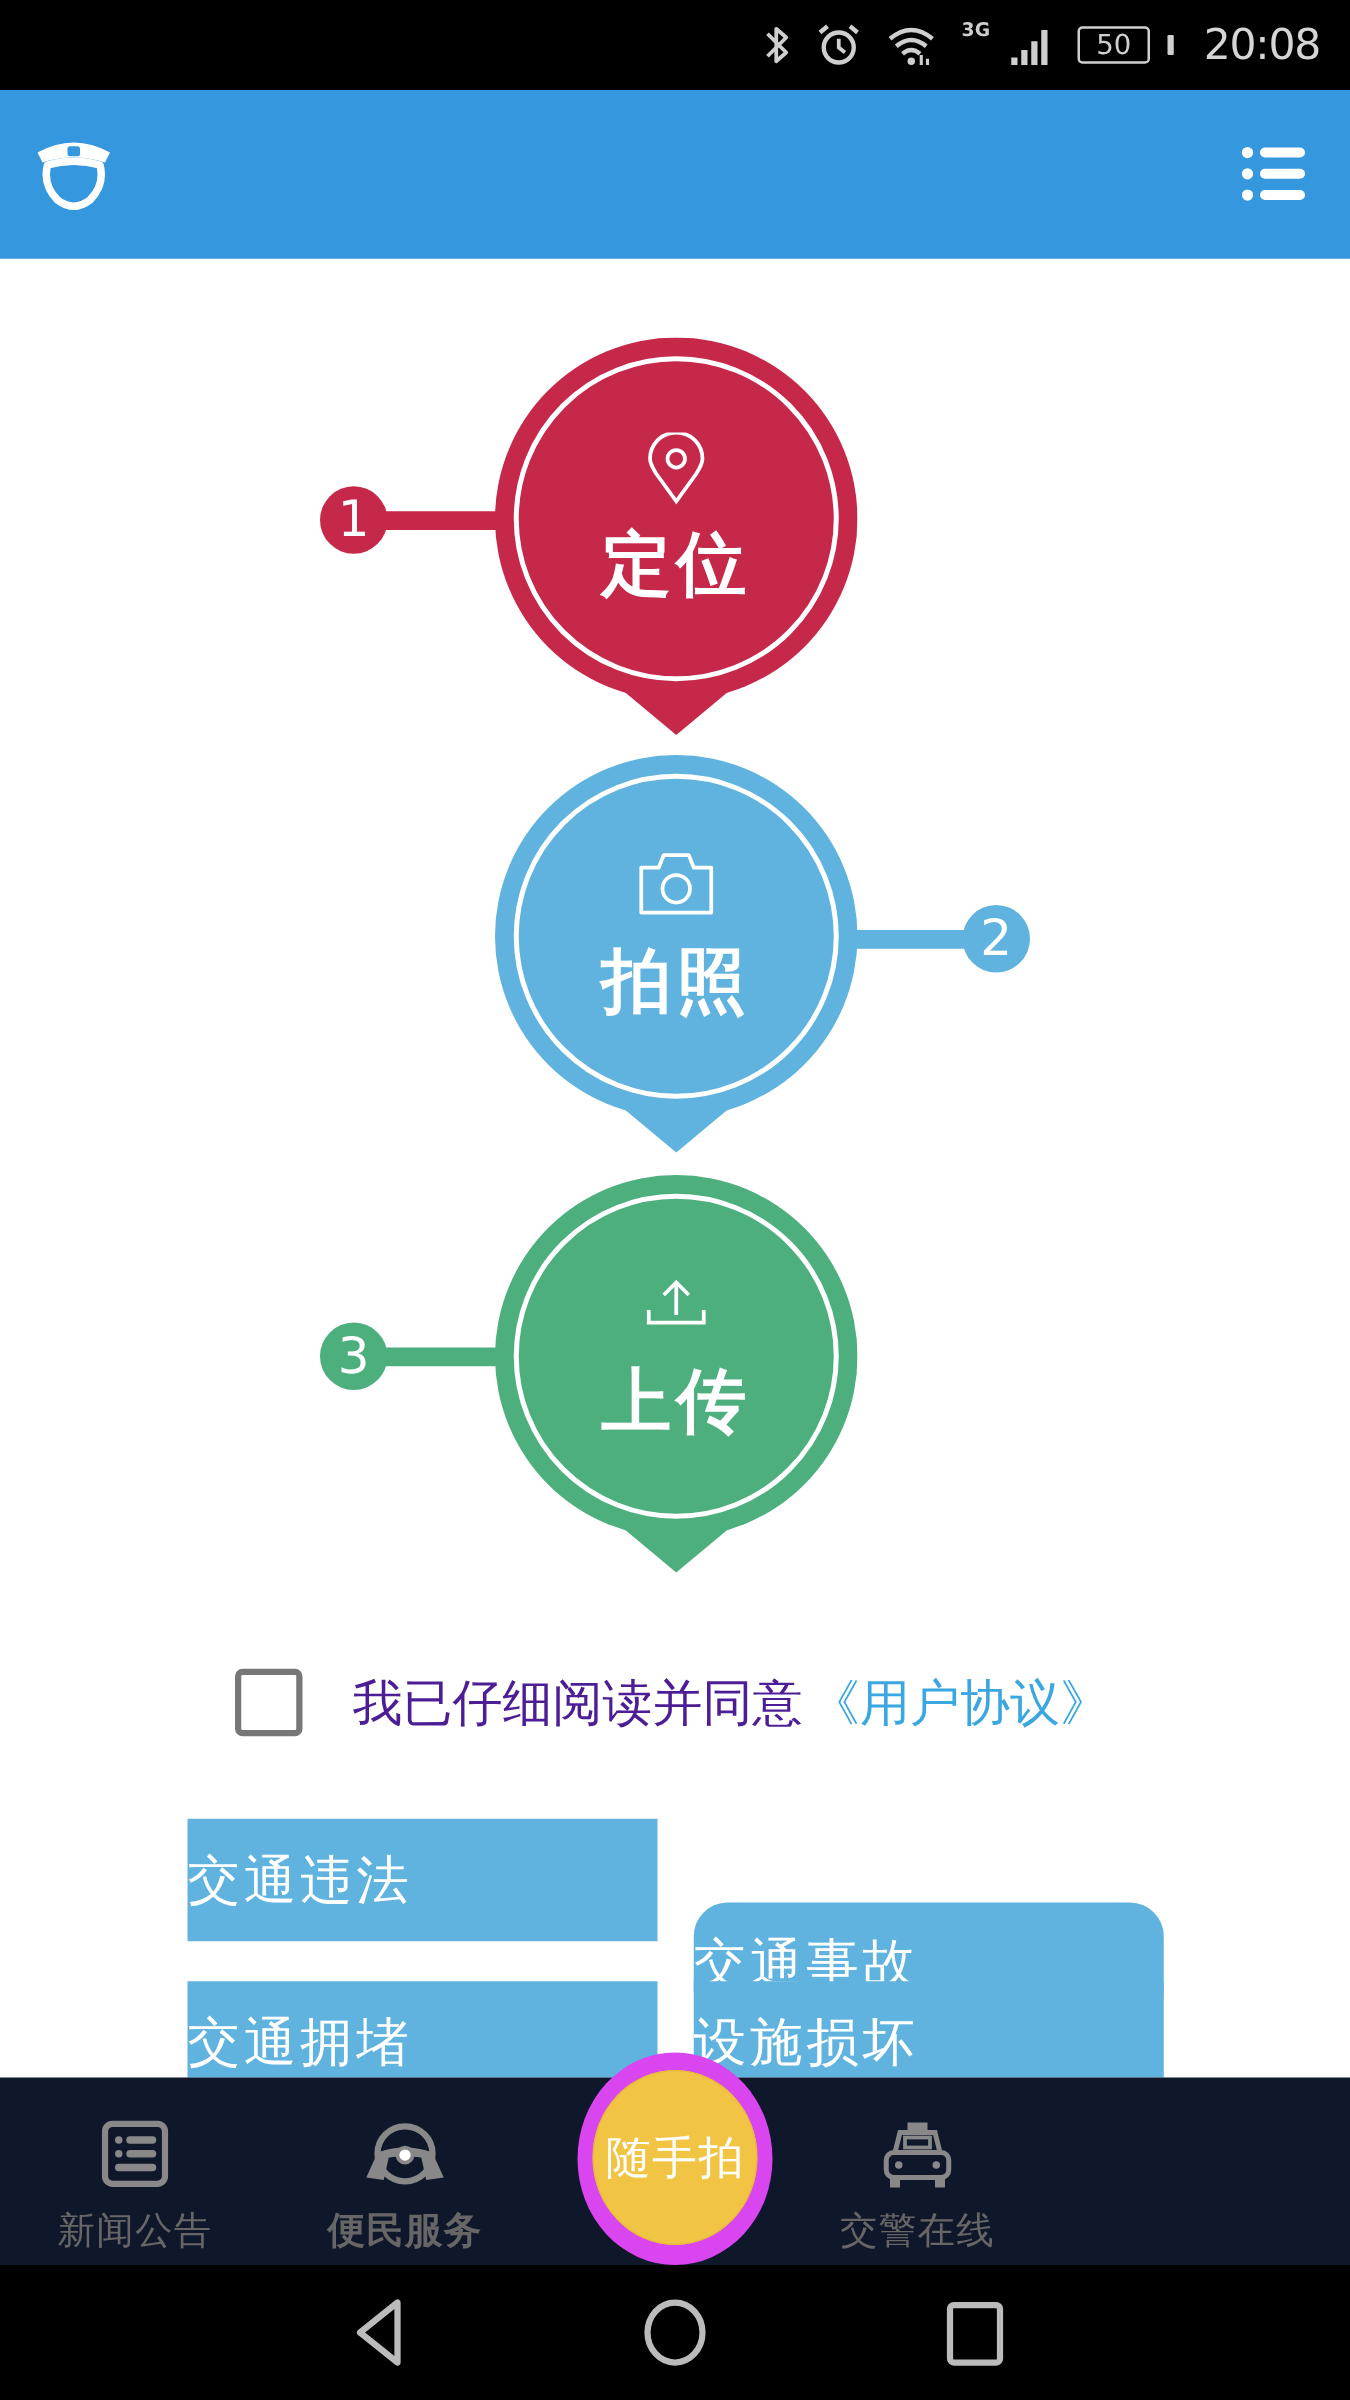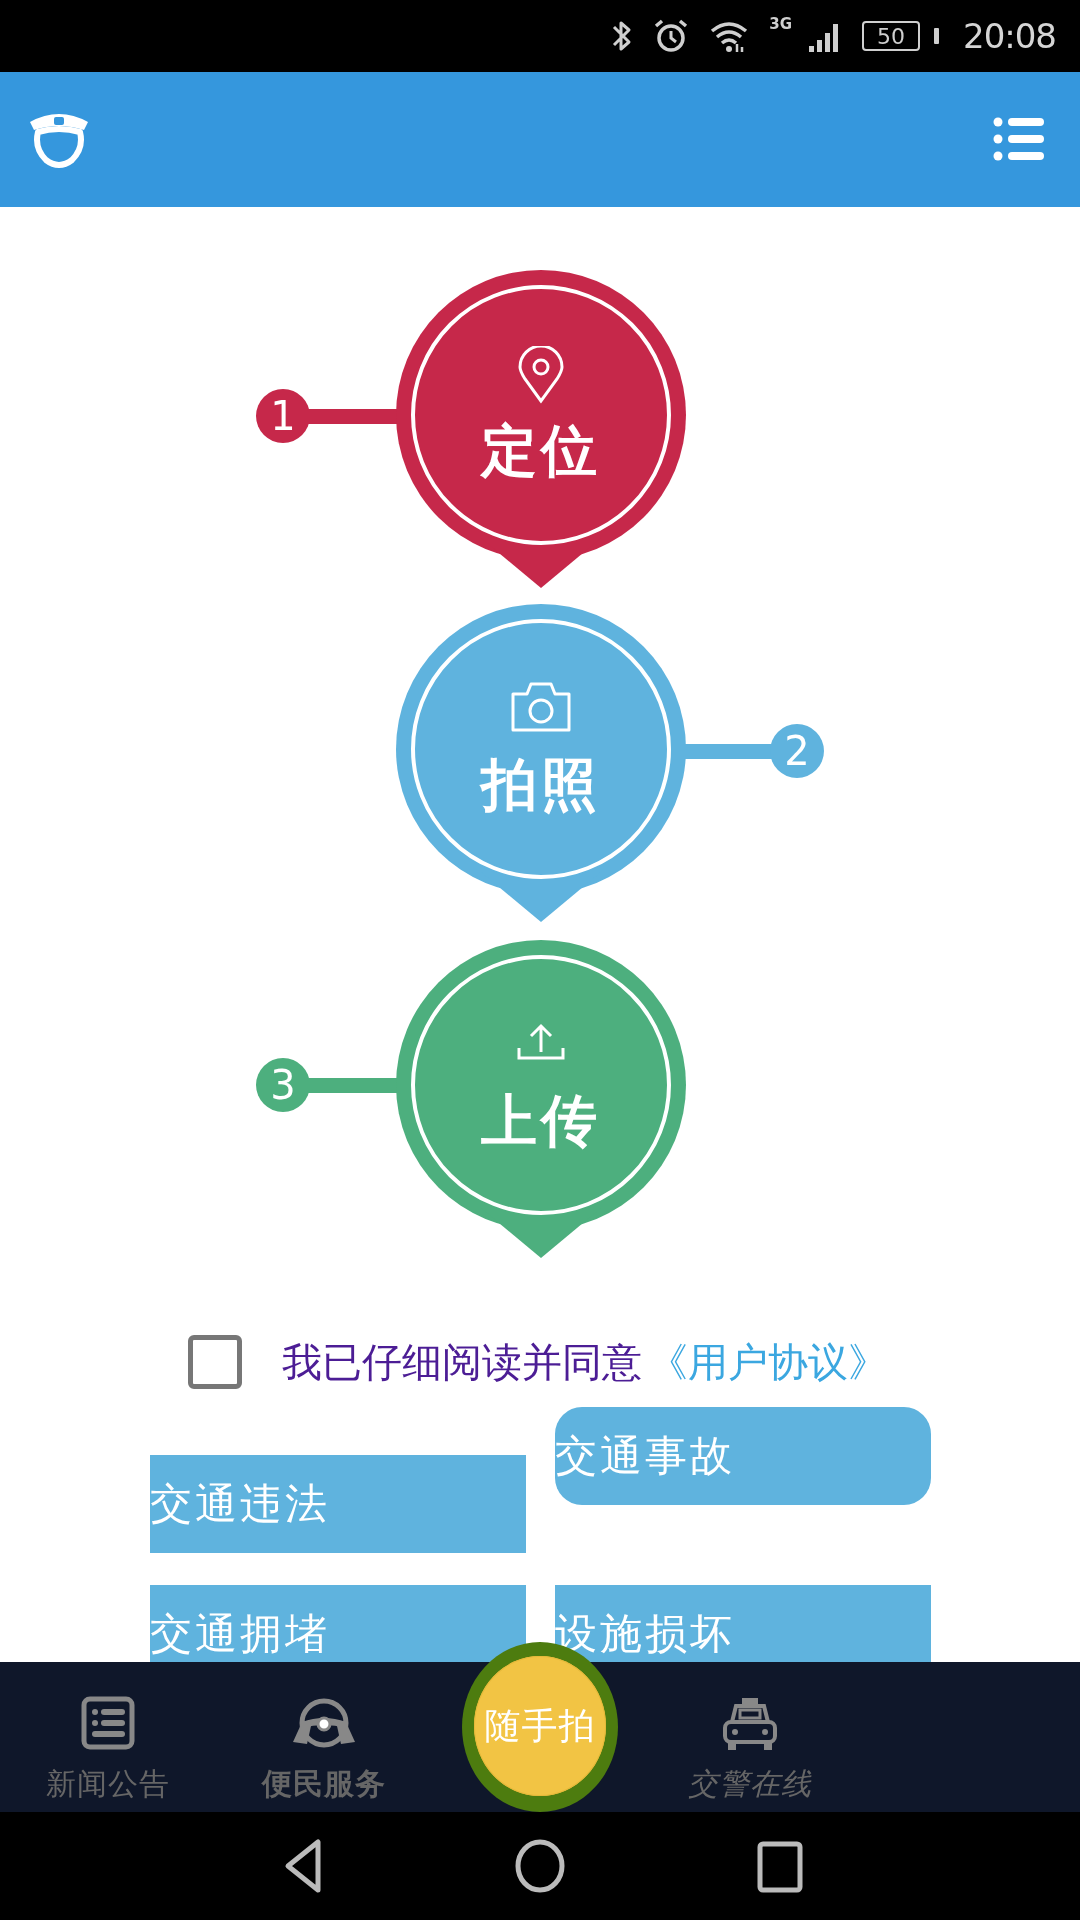--- a/index.html
+++ b/index.html
@@ -36,21 +36,21 @@
   .agree-link { font-size: 40px; color: #3ba7e0; cursor: pointer; margin-left: 6px; }
 
   
   .cat-btn { position: absolute; width: 376px; height: 98px; background: #5fb3de; color: #fff; font-size: 42px; line-height: 98px; letter-spacing: 3px; cursor: pointer; }
 
   
   .tabbar { position: absolute; left: 0; top: 1662px; width: 1080px; height: 150px; background: #0f172a; }
   .tab { position: absolute; top: 0; width: 180px; height: 150px; cursor: pointer; }
   .tab-icon { position: absolute; left: 50%; top: 34px; transform: translateX(-50%); }
   .tab-label { position: absolute; left: 0; width: 180px; top: 102px; text-align: center; font-size: 30px; color: #666; letter-spacing: 1px; }
-  .center-btn { position: absolute; left: 462px; top: 1642px; width: 156px; height: 170px; border-radius: 50%; background: #4d7c0f; cursor: pointer; }
+  .center-btn { position: absolute; left: 462px; top: 1642px; width: 156px; height: 170px; border-radius: 50%; background: #d946ef; cursor: pointer; }
   .center-btn-inner { position: absolute; left: 12px; top: 14px; width: 132px; height: 140px; border-radius: 50%; background: #f2c444; box-shadow: inset 0 0 0 1px #e6b93a; }
   .center-btn-label { position: absolute; left: 0; width: 156px; top: 60px; text-align: center; color: #fff; font-size: 36px; letter-spacing: 1px; }
 
   
   .sys-nav { position: absolute; left: 0; top: 1812px; width: 1080px; height: 108px; background: #000; }
   .sys-btn { position: absolute; top: 22px; width: 70px; height: 64px; cursor: pointer; }
 </style>
 </head>
 <body>
 
@@ -165,21 +165,21 @@
   <div class="pin-label" style="top:144px;">上传</div>
 </div>
 
 <div class="agree-row">
   <div class="checkbox"></div>
   <span class="agree-text">我已仔细阅读并同意</span>
   <span class="agree-link">《用户协议》</span>
 </div>
 
 <div class="cat-btn" style="left:150px; top:1455px;">交通违法</div>
-<div class="cat-btn" style="left:555px; top:1407px;border-radius:27px;">交通事故</div>
+<div class="cat-btn" style="left:555px; top:1522px;border-radius:27px;">交通事故</div>
 <div class="cat-btn" style="left:150px; top:1585px; height:77px; overflow:hidden;">交通拥堵</div>
 <div class="cat-btn" style="left:555px; top:1585px; height:77px; overflow:hidden;">设施损坏</div>
 
 <div class="tabbar">
   <div class="tab" style="left:18px;">
     <span class="tab-icon">
       <svg width="54" height="54" viewBox="0 0 54 54">
           <rect x="3" y="3" width="48" height="48" rx="6" fill="none" stroke="#888" stroke-width="5"></rect>
           <circle cx="14" cy="16" r="3" fill="#888"></circle>
           <rect x="20" y="13" width="24" height="6" rx="3" fill="#888"></rect>
@@ -195,21 +195,21 @@
       <svg width="70" height="54" viewBox="0 0 70 54">
           <circle cx="35" cy="27" r="22" fill="none" stroke="#888" stroke-width="5"></circle>
           <path d="M13 26 Q35 18 57 26 L57 32 Q35 26 13 32 Z" fill="#888"></path>
           <circle cx="35" cy="28" r="6" fill="#fff" stroke="#888" stroke-width="3"></circle>
           <path d="M4 46 L14 24 L22 30 L18 48 Z" fill="#888"></path>
           <path d="M66 46 L56 24 L48 30 L52 48 Z" fill="#888"></path>
         </svg>
     </span>
     <div class="tab-label">便民服务</div>
   </div>
-  <div class="tab" style="left:660px;font-style:italic;">
+  <div class="tab" style="left:644px;">
     <span class="tab-icon">
       <svg width="60" height="60" viewBox="0 0 60 60">
           <rect x="22" y="2" width="16" height="7" fill="#888"></rect>
           <path d="M12 26 L16 10 H44 L48 26" fill="none" stroke="#888" stroke-width="4"></path>
           <rect x="20" y="14" width="20" height="8" fill="none" stroke="#888" stroke-width="3"></rect>
           <rect x="5" y="26" width="50" height="20" rx="6" fill="none" stroke="#888" stroke-width="4"></rect>
           <circle cx="15" cy="36" r="3" fill="#888"></circle>
           <circle cx="45" cy="36" r="3" fill="#888"></circle>
           <rect x="8" y="46" width="8" height="8" fill="#888"></rect>
           <rect x="44" y="46" width="8" height="8" fill="#888"></rect>

